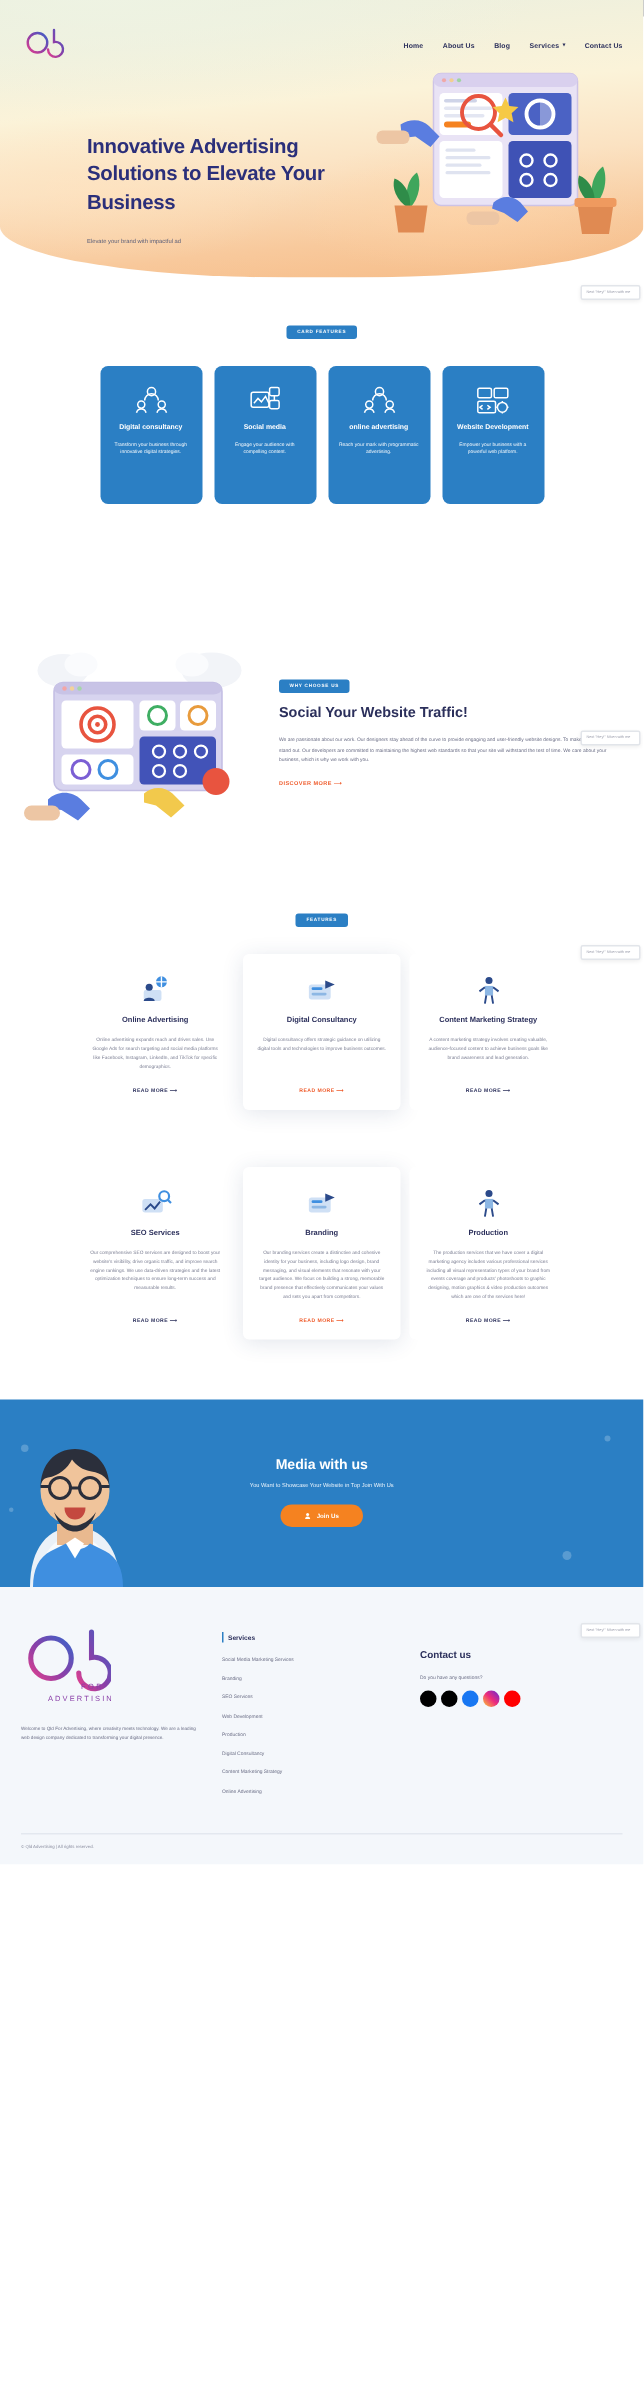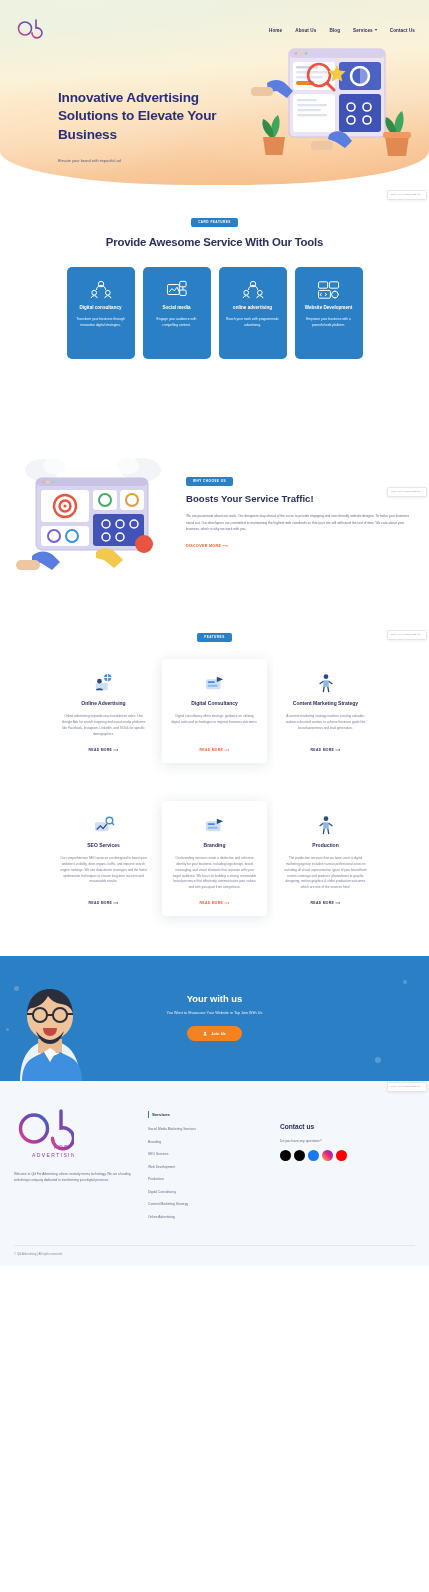--- a/index.html
+++ b/index.html
@@ -308,21 +308,20 @@
       <path d="M30 106h22l-2.5 18h-17z" fill="#e08a52"></path>
       <path d="M163 106c-4-11 0-22 6-26 3 7 2 19-6 26z" fill="#3fa65c"></path>
       <path d="M163 106c-9-5-12-14-10-20 6 2 12 11 10 20z" fill="#2f8c49"></path>
       <path d="M152 105h24l-3 20h-18z" fill="#e08a52"></path>
       <rect x="150" y="101" width="28" height="6" rx="2" fill="#ef9a5f"></rect>
     </svg>
   </div>
 
   <section class="features-sec center">
     <span class="badge">CARD FEATURES</span>
-    <h2 class="sec-title" style="margin-top:8px">Provide Awesome Service With Our Tools</h2>
 
     <div class="cards-row">
 
       <div class="scard">
         <span class="ic">
           <svg width="22" height="20" viewBox="0 0 24 22" fill="none" stroke="#fff" stroke-width="1.1">
             <circle cx="12" cy="4.5" r="3"></circle>
               <path d="M7 11a5 5 0 0 1 10 0"></path>
             <circle cx="4.5" cy="14" r="2.6"></circle>
               <path d="M1 20a3.6 3.6 0 0 1 7 0"></path>
@@ -410,21 +409,21 @@
       <circle cx="40" cy="88" r="6" fill="none" stroke="#7b5fd4" stroke-width="2"></circle>
       <circle cx="58" cy="88" r="6" fill="none" stroke="#3f8fe0" stroke-width="2"></circle>
       <circle cx="130" cy="96" r="9" fill="#e8543f"></circle>
       <path d="M82 104c5-5 14-5 19 0l8 8-9 8-10-8-8-2z" fill="#f2c94c"></path>
       <path d="M18 108c6-6 16-6 22 0l6 6-8 8-11-7-9-1z" fill="#5a7de0"></path>
       <rect x="2" y="112" width="24" height="10" rx="5" fill="#edc6a4"></rect>
     </svg>
 
     <div class="boosts-txt">
       <span class="badge">WHY CHOOSE US</span>
-      <h2>Boosts Your Service Traffic!</h2>
+      <h2>Social Your Website Traffic!</h2>
       <p>We are passionate about our work. Our designers stay ahead of the curve to provide engaging and user-friendly website designs. To make your business stand out. Our developers are committed to maintaining the highest web standards so that your site will withstand the test of time. We care about your business, which is why we work with you.</p>
       <a class="link-more" href="#"><span>DISCOVER MORE</span> ⟶</a>
     </div>
   </section>
 
   <section class="how center">
     <span class="badge">FEATURES</span>
 
     <div class="work-grid">
 
@@ -531,21 +530,21 @@
       <path d="M36 60c4 6 10 9 14 9s10-3 14-9c-3 9-8 13-14 13s-11-4-14-13z" fill="#2b2f3b"></path>
       <circle cx="40" cy="44" r="7" fill="none" stroke="#2b2f3b" stroke-width="2"></circle>
       <circle cx="60" cy="44" r="7" fill="none" stroke="#2b2f3b" stroke-width="2"></circle>
       <path d="M47 44h6M27 43h6M67 43h6" stroke="#2b2f3b" stroke-width="2"></path>
       <path d="M43 57h14c0 5-3 8-7 8s-7-3-7-8z" fill="#c4483f"></path>
       <path d="M44 81c4 5 12 5 16 0l10 5c8 4 12 12 12 24H22c0-12 4-20 12-24z" fill="#3f8fe0"></path>
       <path d="M44 81l6 10 6-10-6-4z" fill="#fff"></path>
     </svg>
 
     <div class="cta-inner">
-      <h2>Your with us</h2>
+      <h2>Media with us</h2>
       <p>You Want to Showcase Your Website in Top Join With Us</p>
       <button class="cta-btn">
         <svg width="5" height="5" viewBox="0 0 12 12">
           <circle cx="5" cy="4" r="2.4" fill="#fff"></circle>
             <path d="M1 11a4 4 0 0 1 8 0z" fill="#fff"></path>
         </svg>
         <span>Join Us</span>
       </button>
     </div>
   </section>

